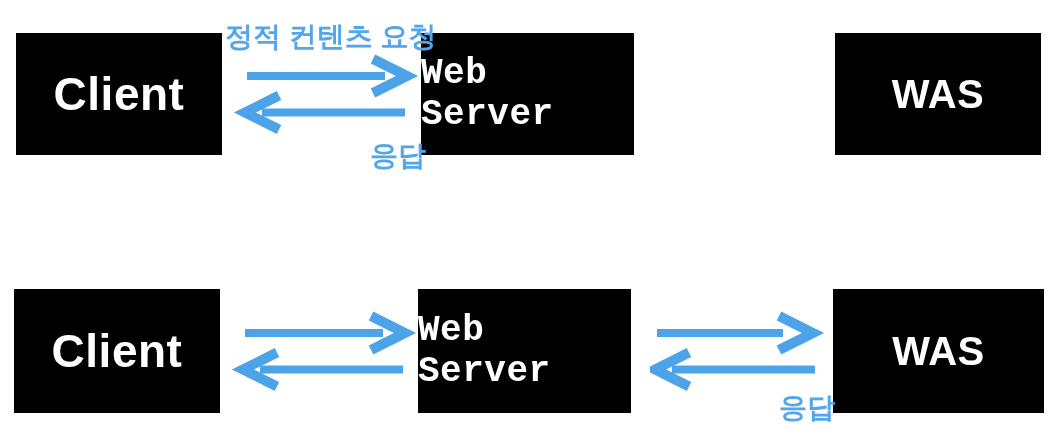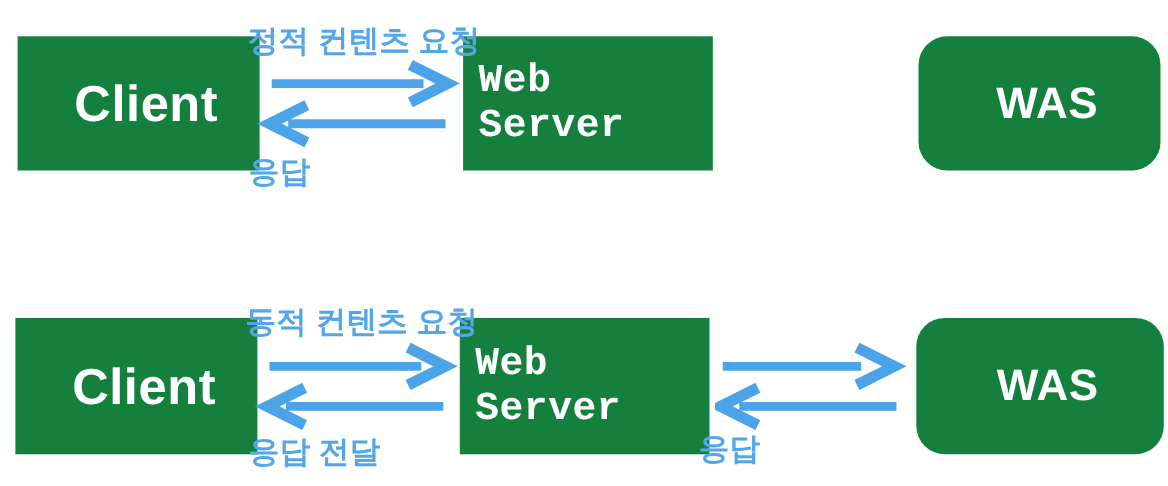--- a/index.html
+++ b/index.html
@@ -10,39 +10,38 @@
   .canvas {
     position: relative;
     width: 1062px;
     height: 442px;
     background: #ffffff;
     overflow: hidden;
     font-family: "Liberation Sans", sans-serif;
   }
   .node {
     position: absolute;
-    background: #15803d;
+    background: #000000;
     color: #ffffff;
     display: flex;
     align-items: center;
     justify-content: center;
     font-weight: bold;
     letter-spacing: 0.5px;
-    padding-left: 14px;
   }
   .node.client  { font-size: 46px; }
   .node.server  { font-size: 36px; font-family: Liberation Mono, monospace; }
-  .node.was     { font-size: 40px; border-radius: 26px; }
+  .node.was     { font-size: 40px; }
 
   .arrow-label {
     position: absolute;
     color: #54a6eb;
     font-size: 28px;
     font-weight: 600;
-    text-align: left;
+    text-align: right;
     white-space: nowrap;
     line-height: 30px;
   }
   .arrows {
     position: absolute;
   }
   .arrows line, .arrows polyline {
     stroke: #4da3e8;
   }
   .arrows polyline {
@@ -72,30 +71,28 @@
   </svg>
 
   <div class="arrow-label" style="left:226px; top:141px; width:200px;">응답</div>
 
   <div class="node client" style="left:14px; top:289px; width:206px; height:124px;">Client</div>
 
   <div class="node server" style="left:418px; top:289px; width:213px; height:124px;">Web Server</div>
 
   <div class="node was" style="left:833px; top:289px; width:211px; height:124px;">WAS</div>
 
-  <div class="arrow-label" style="left:223px; top:278px; width:202px;">동적 컨텐츠 요청</div>
 
   <svg class="arrows" style="left:223px; top:307px;" width="200" height="90" viewBox="0 0 200 90">
     <line x1="22" y1="26" x2="160" y2="26" stroke-width="8"></line>
     <polyline points="148,9 182,26 148,43" stroke-width="10"></polyline>
     <line x1="37" y1="62.5" x2="180" y2="62.5" stroke-width="8"></line>
     <polyline points="54,45.5 20,62.5 54,79.5" stroke-width="10"></polyline>
   </svg>
 
-  <div class="arrow-label" style="left:226px; top:396px; width:200px;">응답 전달</div>
 
 
   <svg class="arrows" style="left:650px; top:307px;" width="175" height="90" viewBox="0 0 175 90">
     <line x1="7" y1="26" x2="133" y2="26" stroke-width="8"></line>
     <polyline points="129,9 163,26 129,43" stroke-width="10"></polyline>
     <line x1="22" y1="62.5" x2="165" y2="62.5" stroke-width="8"></line>
     <polyline points="39,45.5 5,62.5 39,79.5" stroke-width="10"></polyline>
   </svg>
 
   <div class="arrow-label" style="left:635px; top:393px; width:200px;">응답</div>

